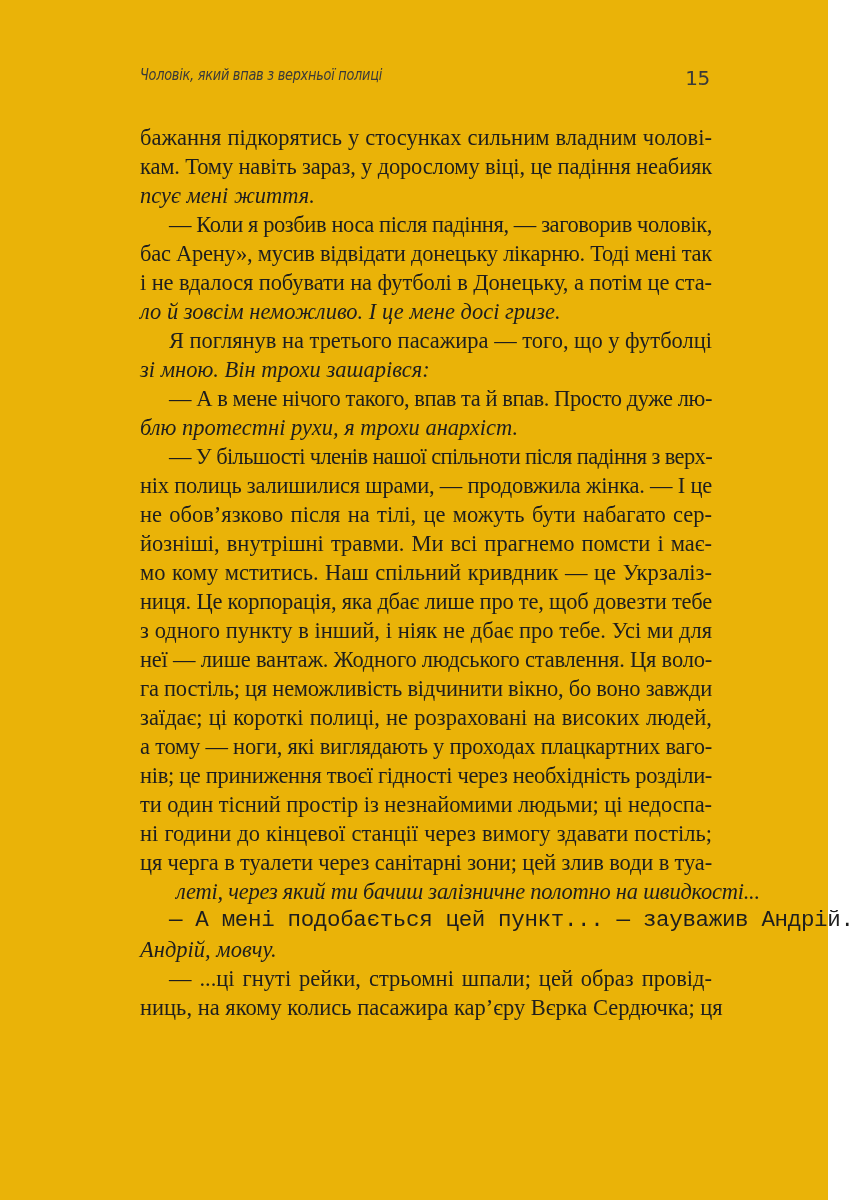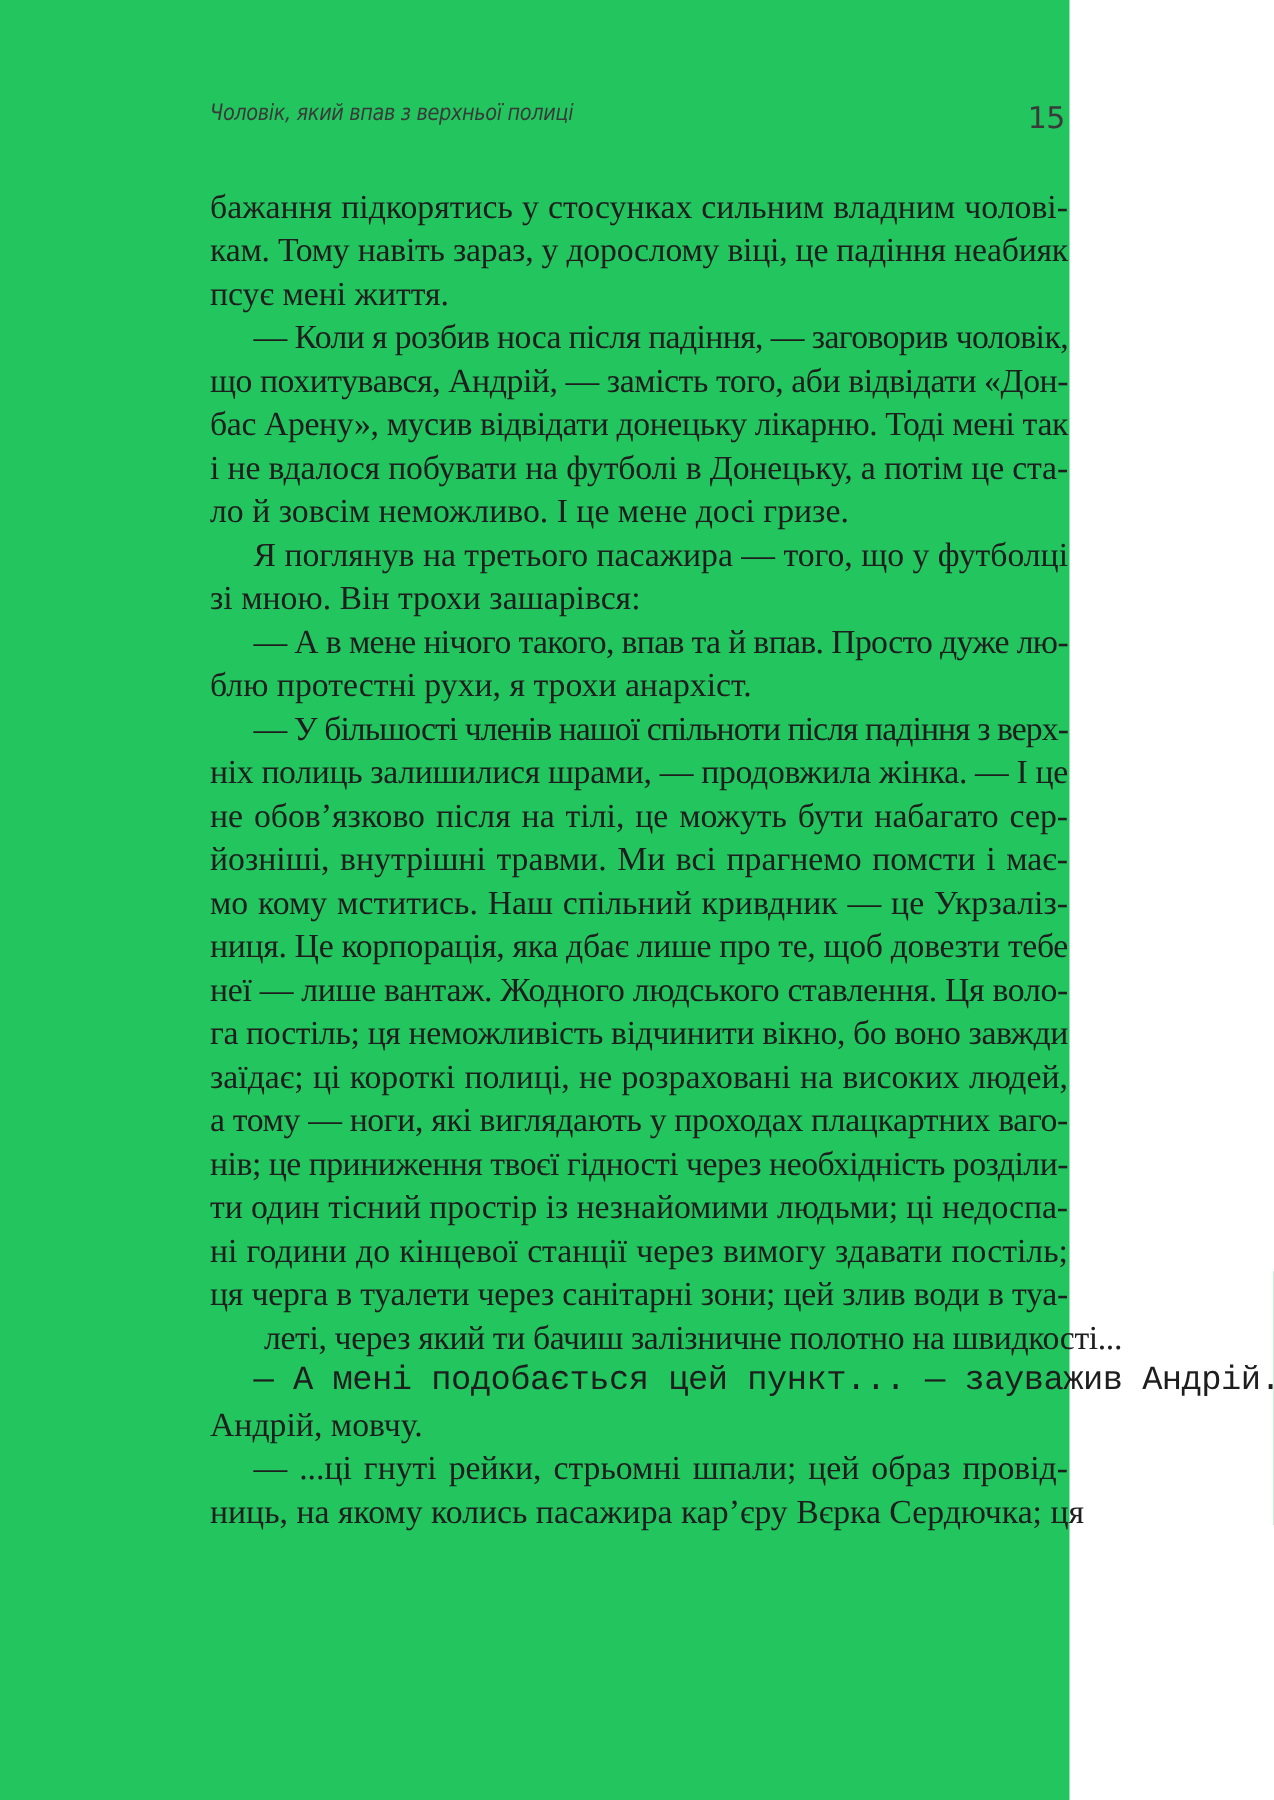--- a/index.html
+++ b/index.html
@@ -1,60 +1,60 @@
 <!DOCTYPE html>
 <html><head>
 <meta charset="utf-8">
 <style>
   html, body { margin: 0; padding: 0; background: #ffffff; }
   body { width: 849px; height: 1200px; position: relative; overflow: hidden; }
-  .page { position: absolute; left: 0; top: 0; width: 713px; height: 1200px; background: #22c55e; }
+  .page { position: absolute; left: 0; top: 0; width: 828px; height: 1200px; background: #eab308; }
   .running-head {
     position: absolute; left: 140px; top: 66px; width: 570px; height: 24px;
     font-family: "DejaVu Sans", sans-serif; font-style: italic; font-size: 15px;
     color: #3a3a3a; letter-spacing: -0.3px;
   }
   .running-head .title { position: absolute; left: 0; top: 0; transform: scaleX(0.86); transform-origin: left center; }
   .running-head .folio { position: absolute; right: 0; top: 0; font-style: normal; font-size: 20px; }
   .body-text {
     position: absolute; left: 140px; top: 123px; width: 572px;
     font-family: "Liberation Serif", serif; font-size: 22.5px; line-height: 29px;
     color: #1e1e1e;
   }
   .line { display: block; height: 29px; white-space: nowrap; text-align: justify; text-align-last: justify; }
-  .line.last { text-align-last: left; }
+  .line.last { text-align-last: left; font-style: italic; }
   .line.indent { padding-left: 29px; }
 </style>
 </head>
 <body>
 
 <div class="page">
   <div class="running-head">
     <span class="title">Чоловік, який впав з верхньої полиці</span>
     <span class="folio">15</span>
   </div>
   <div class="body-text" id="body-text">
       <span class="line">бажання підкорятись у стосунках сильним владним чолові-</span>
       <span class="line" style="letter-spacing: -0.160417px;">кам. Тому навіть зараз, у дорослому віці, це падіння неабияк</span>
       <span class="line last">псує мені життя.</span>
       <span class="line indent" style="letter-spacing: -0.409598px;">— Коли я розбив носа після падіння, — заговорив чоловік,</span>
-      <span class="line" style="letter-spacing: -0.289989px;">що похитувався, Андрій, — замість того, аби відвідати «Дон-</span>
       <span class="line" style="letter-spacing: -0.258739px; font-family: Liberation Serif, serif;">бас Арену», мусив відвідати донецьку лікарню. Тоді мені так</span>
       <span class="line" style="letter-spacing: -0.111198px;">і не вдалося побувати на футболі в Донецьку, а потім це ста-</span>
       <span class="line last">ло й зовсім неможливо. І це мене досі гризе.</span>
       <span class="line indent" style="letter-spacing: -0.0173939px;">Я поглянув на третього пасажира — того, що у футболці</span>
       <span class="line last">зі мною. Він трохи зашарівся:</span>
       <span class="line indent" style="letter-spacing: -0.441064px;">— А в мене нічого такого, впав та й впав. Просто дуже лю-</span>
       <span class="line last">блю протестні рухи, я трохи анархіст.</span>
       <span class="line indent" style="letter-spacing: -0.63389px;">— У більшості членів нашої спільноти після падіння з верх-</span>
       <span class="line" style="letter-spacing: -0.22642px;">ніх полиць залишилися шрами, — продовжила жінка. — І це</span>
       <span class="line" style="letter-spacing: -0.00350216px;">не обов’язково після на тілі, це можуть бути набагато сер-</span>
       <span class="line">йозніші, внутрішні травми. Ми всі прагнемо помсти і має-</span>
       <span class="line">мо кому мститись. Наш спільний кривдник — це Укрзаліз-</span>
       <span class="line" style="letter-spacing: -0.218485px;">ниця. Це корпорація, яка дбає лише про те, щоб довезти тебе</span>
+      <span class="line">з одного пункту в інший, і ніяк не дбає про тебе. Усі ми для</span>
       <span class="line" style="letter-spacing: -0.205078px;">неї — лише вантаж. Жодного людського ставлення. Ця воло-</span>
       <span class="line" style="letter-spacing: -0.253443px;">га постіль; ця неможливість відчинити вікно, бо воно завжди</span>
       <span class="line">заїдає; ці короткі полиці, не розраховані на високих людей,</span>
       <span class="line" style="letter-spacing: -0.235722px;">а тому — ноги, які виглядають у проходах плацкартних ваго-</span>
       <span class="line" style="letter-spacing: -0.332736px;">нів; це приниження твоєї гідності через необхідність розділи-</span>
       <span class="line" style="letter-spacing: -0.0583882px;">ти один тісний простір із незнайомими людьми; ці недоспа-</span>
       <span class="line">ні години до кінцевої станції через вимогу здавати постіль;</span>
       <span class="line" style="letter-spacing: -0.14165px;">ця черга в туалети через санітарні зони; цей злив води в туа-</span>
       <span class="line last" style="letter-spacing: -0.254427px; margin-left: 36px;">леті, через який ти бачиш залізничне полотно на швидкості...</span>
       <span class="line indent" style="letter-spacing: -0.337384px; font-family: Liberation Mono, monospace;">— А мені подобається цей пункт... — зауважив Андрій. —</span>

